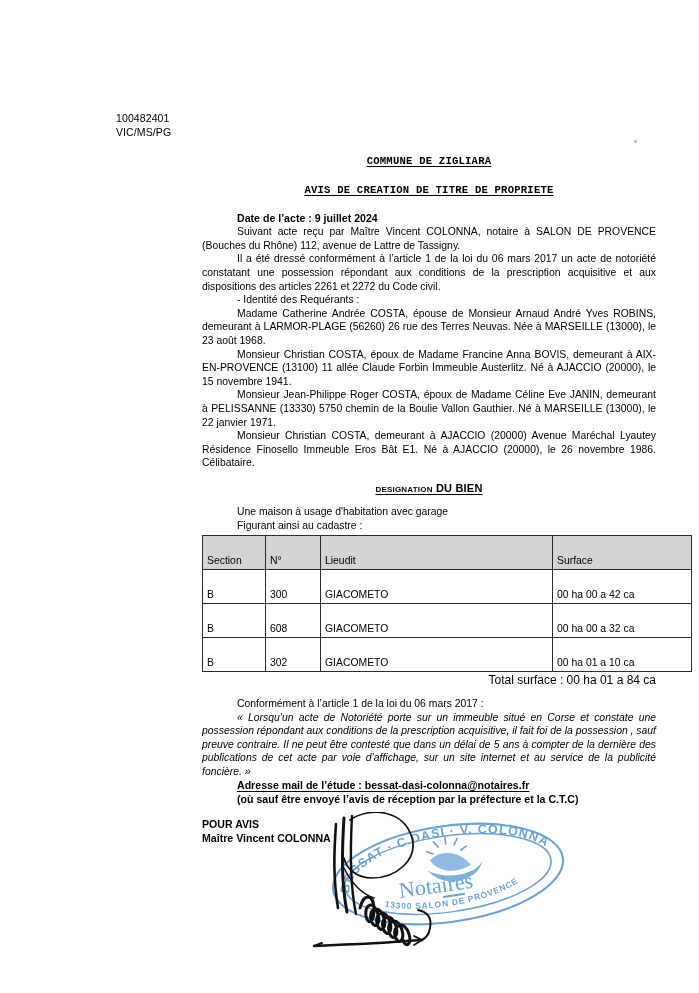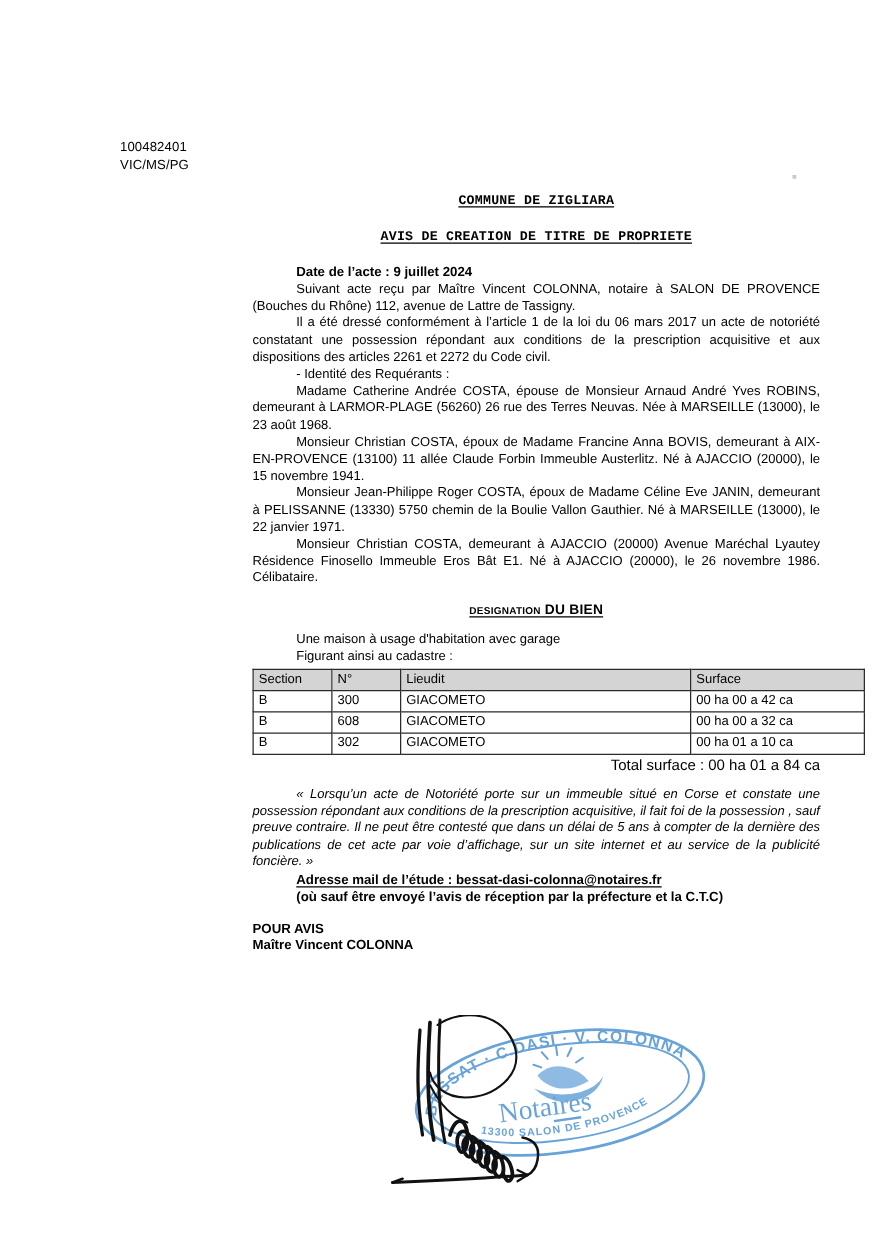--- a/index.html
+++ b/index.html
@@ -16,21 +16,21 @@
     position: relative;
     width: 699px;
     height: 993px;
     background: #ffffff;
     overflow: hidden;
   }
 
   
   .ref-block {
     position: absolute;
-    left: 96px;
+    left: 116px;
     top: 112px;
     font-size: 10.5px;
     line-height: 13.5px;
     letter-spacing: 0.1px;
   }
   .ref-line { white-space: nowrap; }
 
   .speck {
     position: absolute;
     left: 634px;
@@ -109,21 +109,21 @@
   table.cad {
     border-collapse: collapse;
     width: 453px;
     margin-top: 2px;
     font-size: 10.4px;
     table-layout: fixed;
   }
   table.cad th,
   table.cad td {
     border: 1px solid #2b2b2b;
-    padding: 1px 4px 2px 4px;
+    padding: 18px 4px 2px 4px;
     text-align: left;
     font-weight: normal;
     height: 13px;
     line-height: 13px;
     white-space: nowrap;
     overflow: hidden;
   }
   table.cad thead th { background: #d4d4d4; }
   .col-section { width: 54px; }
   .col-num     { width: 46px; }
@@ -240,20 +240,21 @@
           <td>GIACOMETO</td>
           <td>00 ha 01 a 10 ca</td>
         </tr>
       </tbody>
     </table>
 
     <p class="total">Total surface : 00 ha 01 a 84 ca</p>
 
     <div class="gap-c"></div>
 
+    <p class="j">Conformément à l’article 1 de la loi du 06 mars 2017 :</p>
     <p class="it">« Lorsqu’un acte de Notoriété porte sur un immeuble situé en Corse et constate une possession répondant aux conditions de la prescription acquisitive, il fait foi de la possession , sauf preuve contraire. Il ne peut être contesté que dans un délai de 5 ans à compter de la dernière des publications de cet acte par voie d’affichage, sur un site internet et au service de la publicité foncière. »</p>
 
     <p class="mail"><span class="u">Adresse mail de l’étude : bessat-dasi-colonna@notaires.fr</span></p>
     <p class="mail">(où sauf être envoyé l’avis de réception par la préfecture et la C.T.C)</p>
 
     <div class="gap-e"></div>
 
     <p class="pouravis">POUR AVIS</p>
     <p class="pouravis">Maître Vincent COLONNA</p>
   </div>

